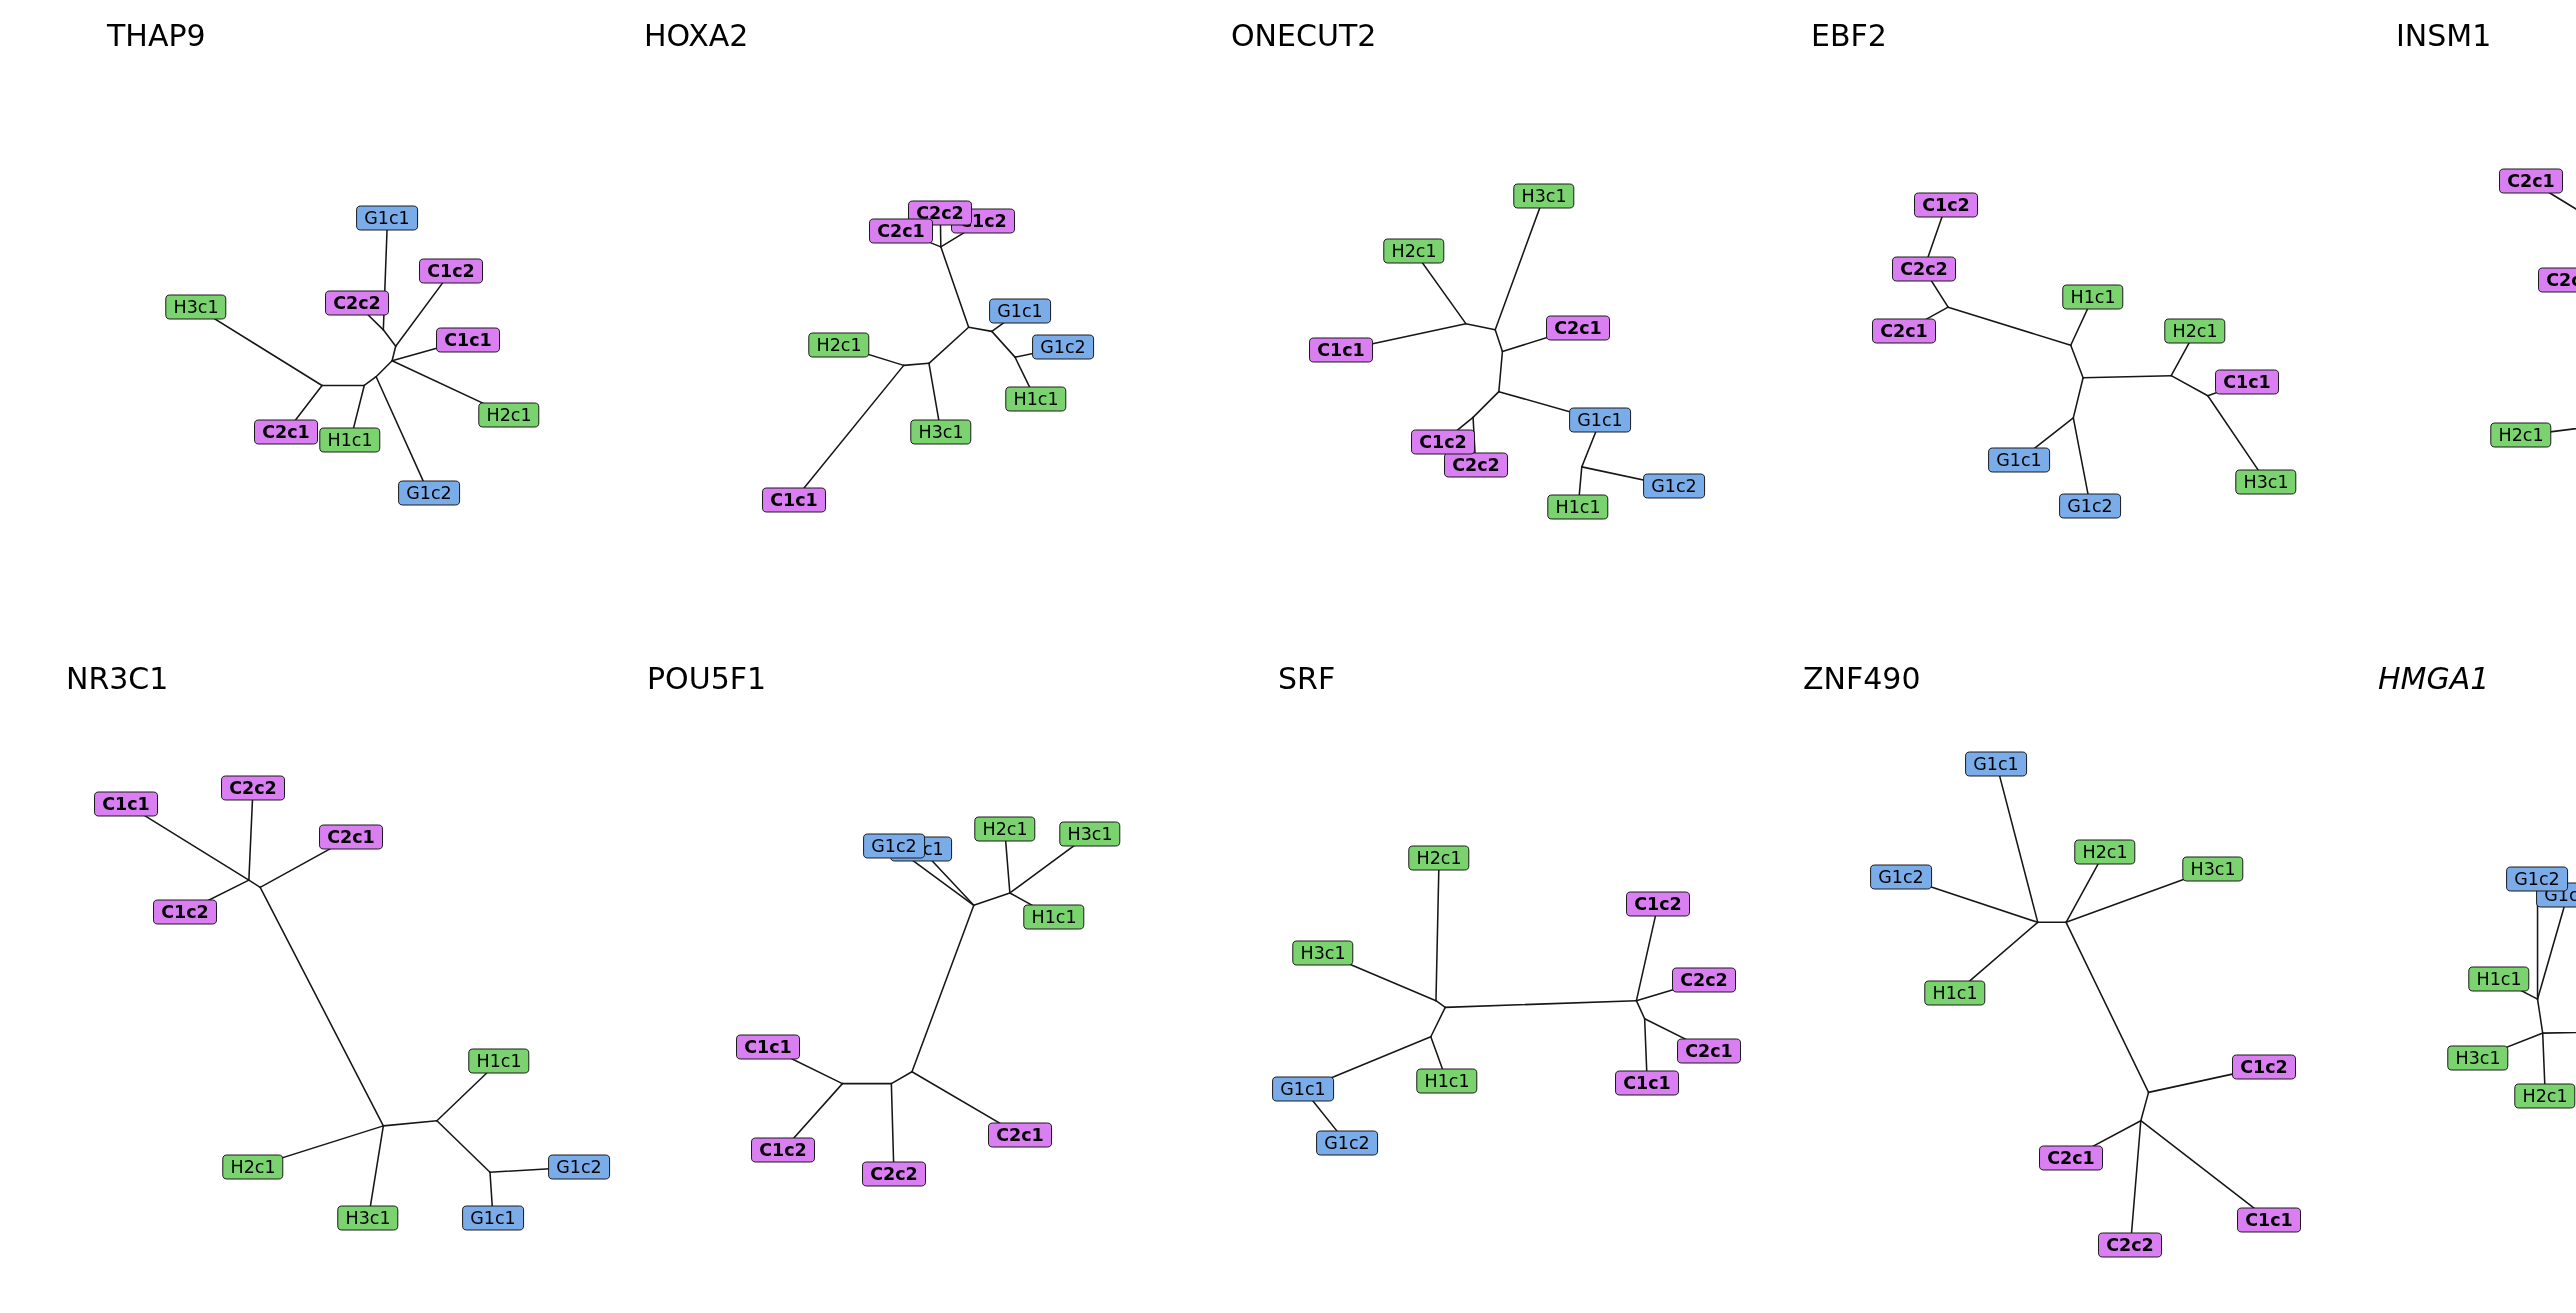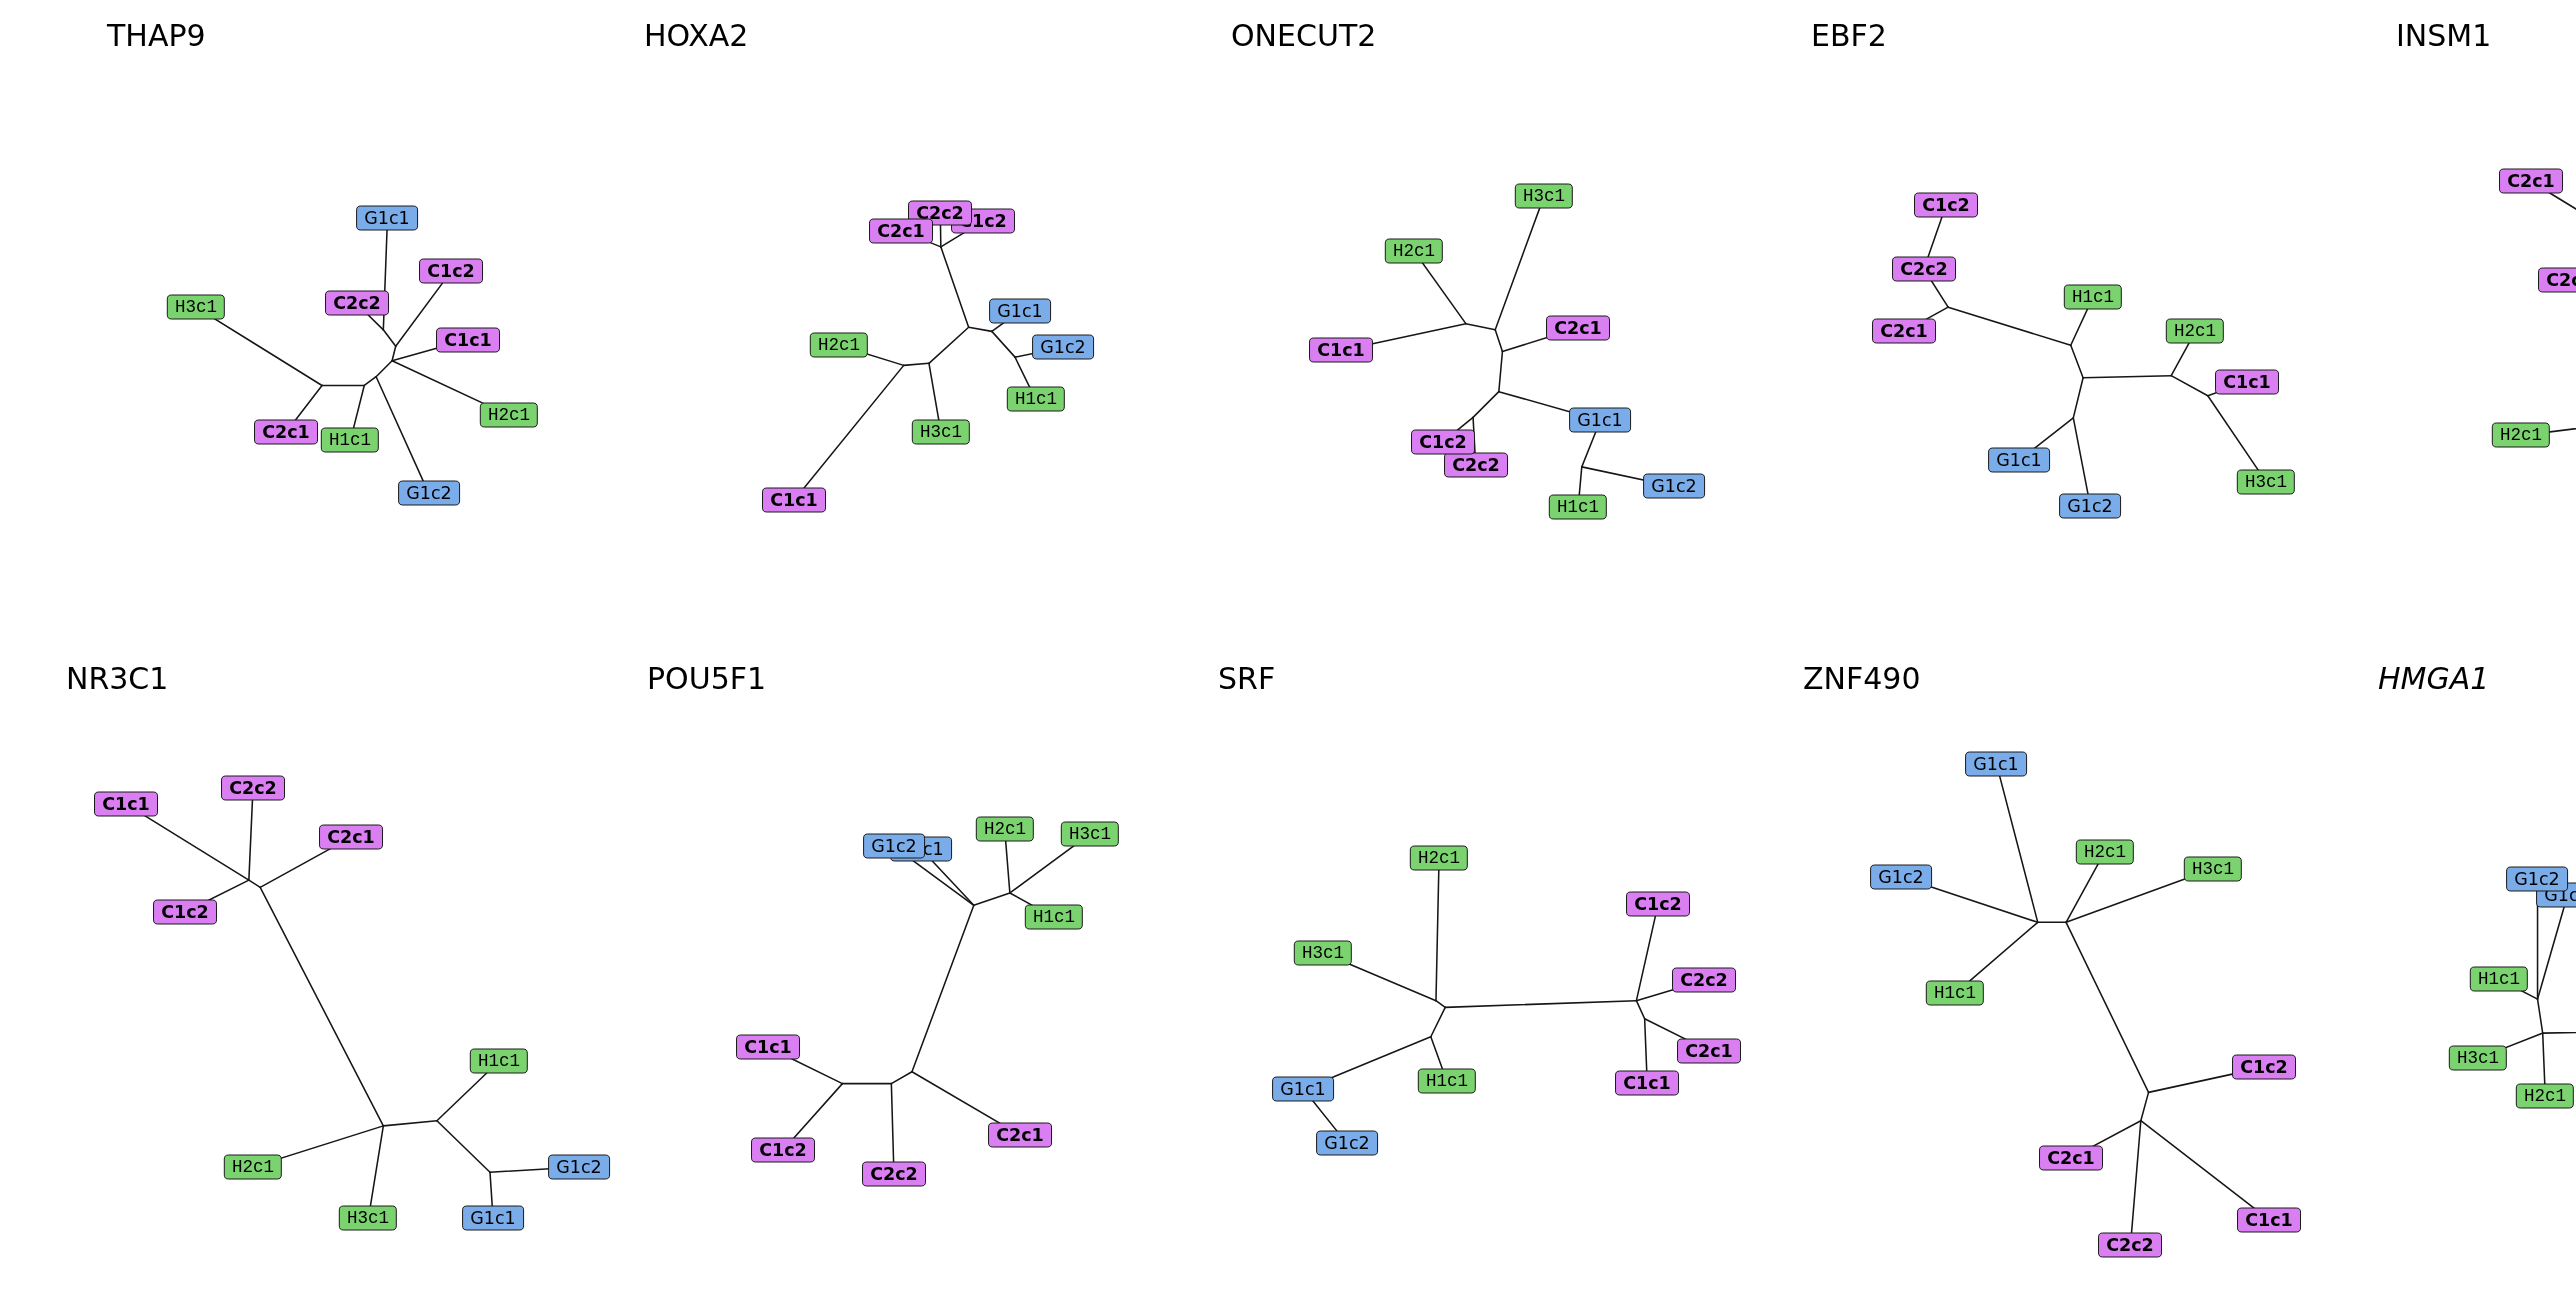--- a/index.html
+++ b/index.html
@@ -34,21 +34,21 @@
     position: absolute;
     transform: translate(-50%, -50%);
     font-size: 17.5px;
     line-height: 21px;
     padding: 1px 7.2px;
     border: 1.5px solid #1a1a1a;
     border-radius: 4.6px;
     color: #000000;
     white-space: nowrap;
   }
-  .species-human      { background: var(--human); font-family: Liberation Mono, monospace; }
+  .species-human      { background: var(--human); }
   .species-gorilla    { background: var(--gorilla); }
   .species-cynomolgus { background: var(--cynomolgus); font-weight: bold; }
   .legend { position: absolute; left: 0; top: 0; z-index: 2; }
 </style>
 </head>
 <body>
 
 <div class="figure">
   <svg class="edges-layer" id="edges-svg" viewBox="0 0 6300 2550">
       <line x1="752" y1="424" x2="744" y2="640" stroke="#161616" stroke-width="3" stroke-linecap="round"></line>
@@ -243,21 +243,21 @@
       <div class="panel-title" style="left: 647px; top: 663px;">POU5F1</div>
       <div class="tip species-gorilla" style="left: 921px; top: 849px;">G1c1</div>
       <div class="tip species-gorilla" style="left: 894px; top: 846px;">G1c2</div>
       <div class="tip species-human" style="left: 1005px; top: 829px;">H2c1</div>
       <div class="tip species-human" style="left: 1090px; top: 834px;">H3c1</div>
       <div class="tip species-human" style="left: 1054px; top: 917px;">H1c1</div>
       <div class="tip species-cynomolgus" style="left: 768px; top: 1047px;">C1c1</div>
       <div class="tip species-cynomolgus" style="left: 783px; top: 1150px;">C1c2</div>
       <div class="tip species-cynomolgus" style="left: 894px; top: 1174px;">C2c2</div>
       <div class="tip species-cynomolgus" style="left: 1020px; top: 1135px;">C2c1</div>
-      <div class="panel-title" style="left: 1218px; top: 663px;">SRF</div>
+      <div class="panel-title" style="left: 1278px; top: 663px;">SRF</div>
       <div class="tip species-human" style="left: 1439px; top: 858px;">H2c1</div>
       <div class="tip species-human" style="left: 1323px; top: 953px;">H3c1</div>
       <div class="tip species-cynomolgus" style="left: 1658px; top: 904px;">C1c2</div>
       <div class="tip species-cynomolgus" style="left: 1704px; top: 980px;">C2c2</div>
       <div class="tip species-cynomolgus" style="left: 1709px; top: 1051px;">C2c1</div>
       <div class="tip species-cynomolgus" style="left: 1647px; top: 1083px;">C1c1</div>
       <div class="tip species-human" style="left: 1447px; top: 1081px;">H1c1</div>
       <div class="tip species-gorilla" style="left: 1303px; top: 1089px;">G1c1</div>
       <div class="tip species-gorilla" style="left: 1347px; top: 1143px;">G1c2</div>
       <div class="panel-title" style="left: 1803px; top: 663px;">ZNF490</div>

